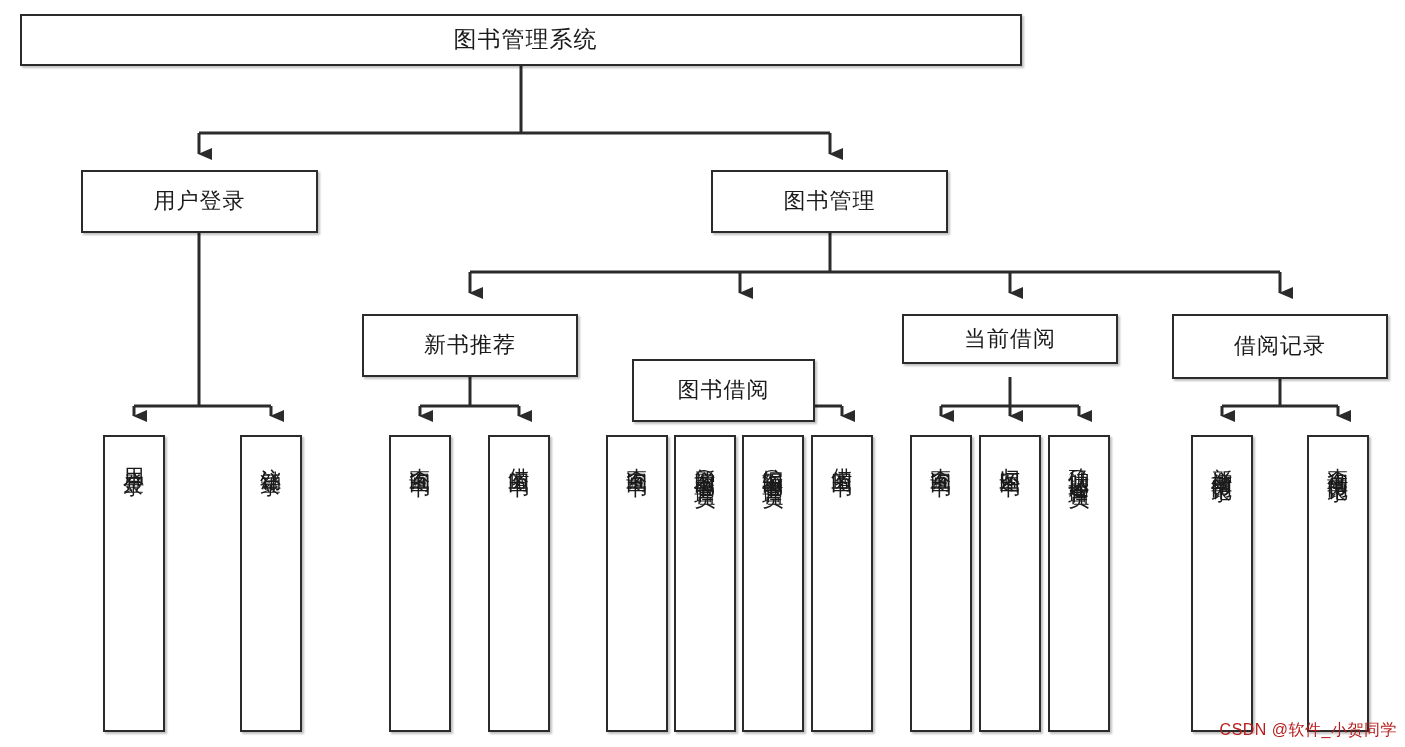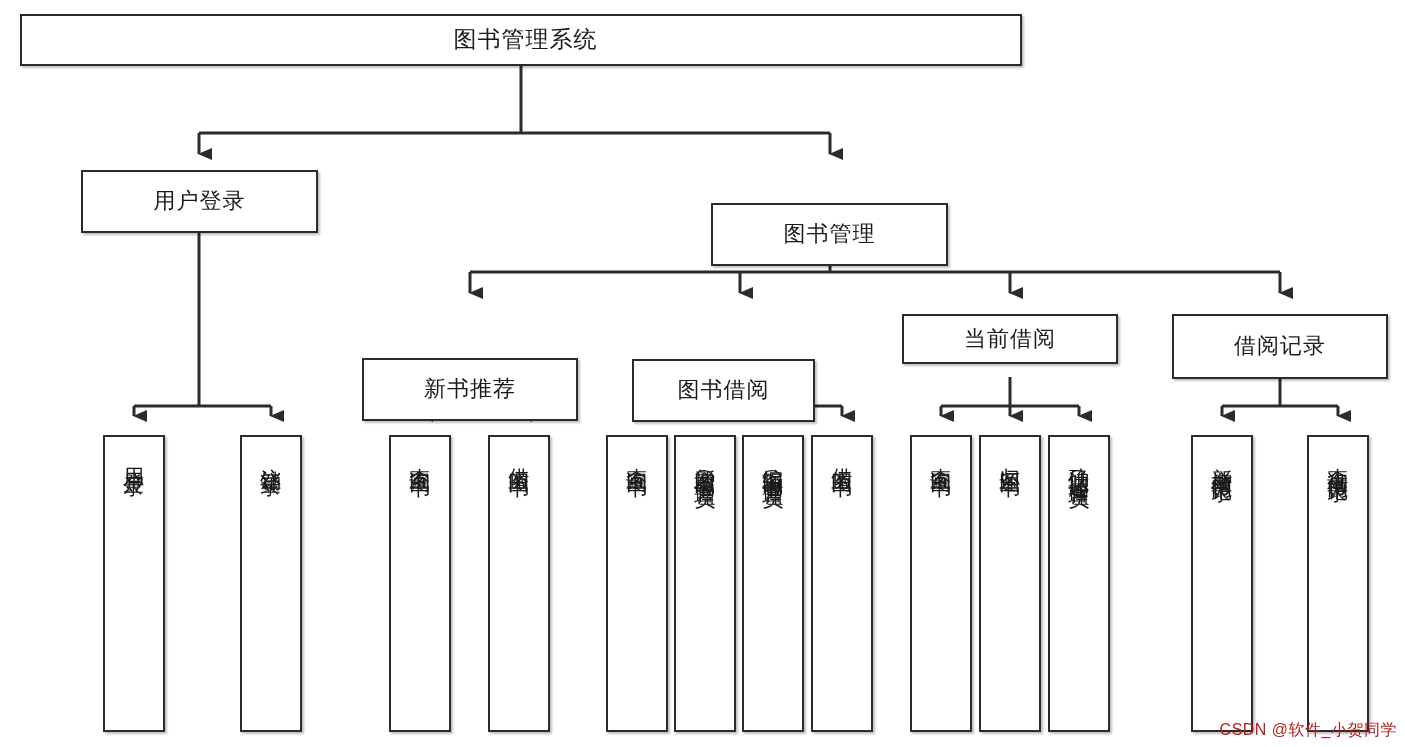--- a/index.html
+++ b/index.html
@@ -127,25 +127,25 @@
     </g>
   </svg>
 
   <div class="node horiz root" style="left:20px; top:14px; width:1002px; height:52px;padding-left:9px;">
     <span>图书管理系统</span>
   </div>
 
   <div class="node horiz" style="left:81px; top:170px; width:237px; height:63px;">
     <span>用户登录</span>
   </div>
-  <div class="node horiz" style="left:711px; top:170px; width:237px; height:63px;margin-top:33px;">
+  <div class="node horiz" style="left:711px; top:170px; width:237px; height:63px;">
     <span>图书管理</span>
   </div>
 
-  <div class="node horiz" style="left:362px; top:314px; width:216px; height:63px;margin-top:44px;">
+  <div class="node horiz" style="left:362px; top:314px; width:216px; height:63px;">
     <span>新书推荐</span>
   </div>
   <div class="node horiz" style="left:632px; top:314px; width:183px; height:63px;margin-top:45px;">
     <span>图书借阅</span>
   </div>
   <div class="node horiz" style="left:902px; top:314px; width:216px; height:50px;">
     <span>当前借阅</span>
   </div>
   <div class="node horiz" style="left:1172px; top:314px; width:216px; height:65px;">
     <span>借阅记录</span>

